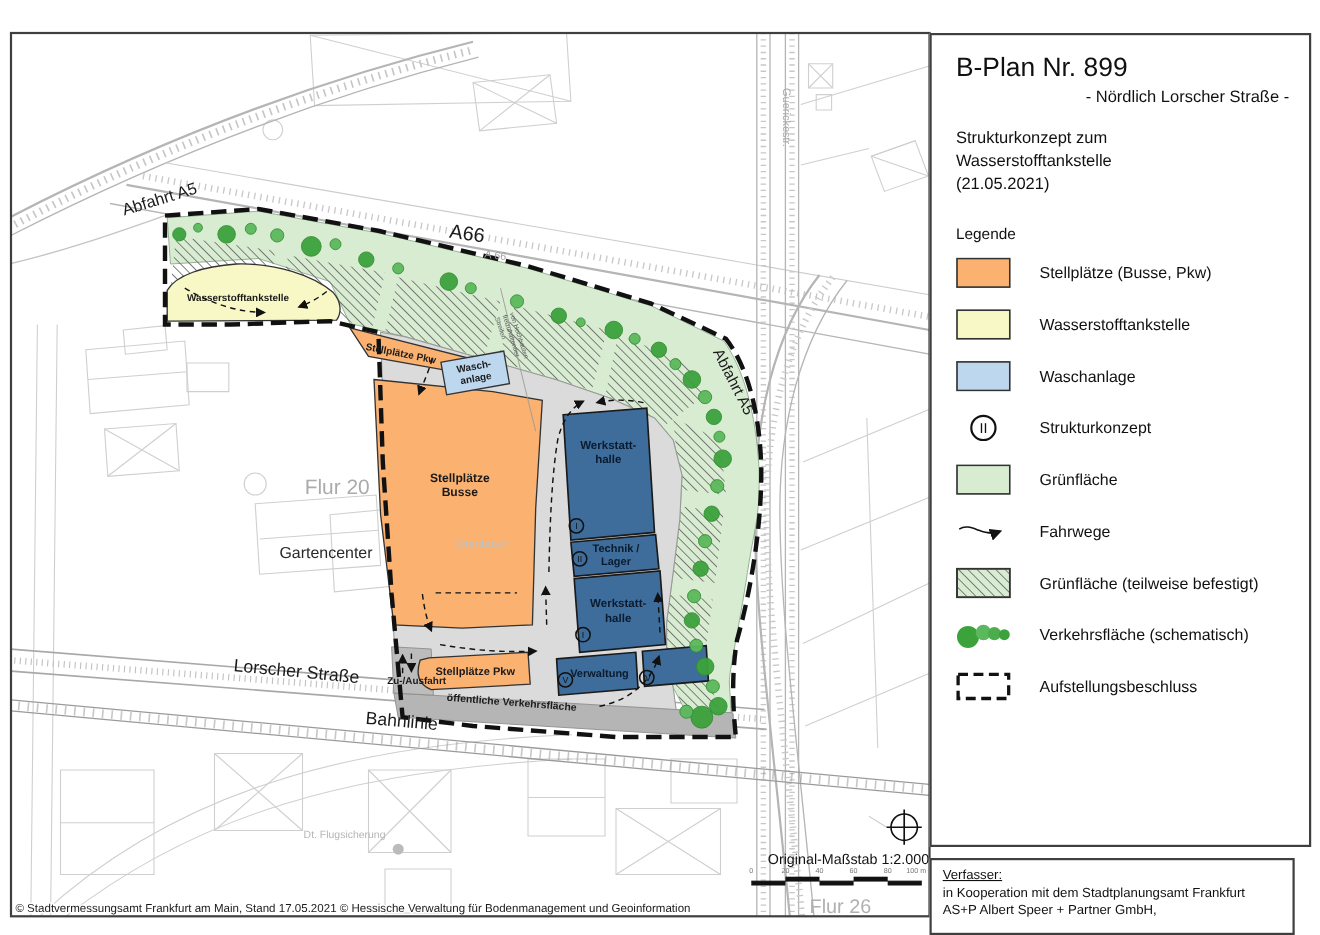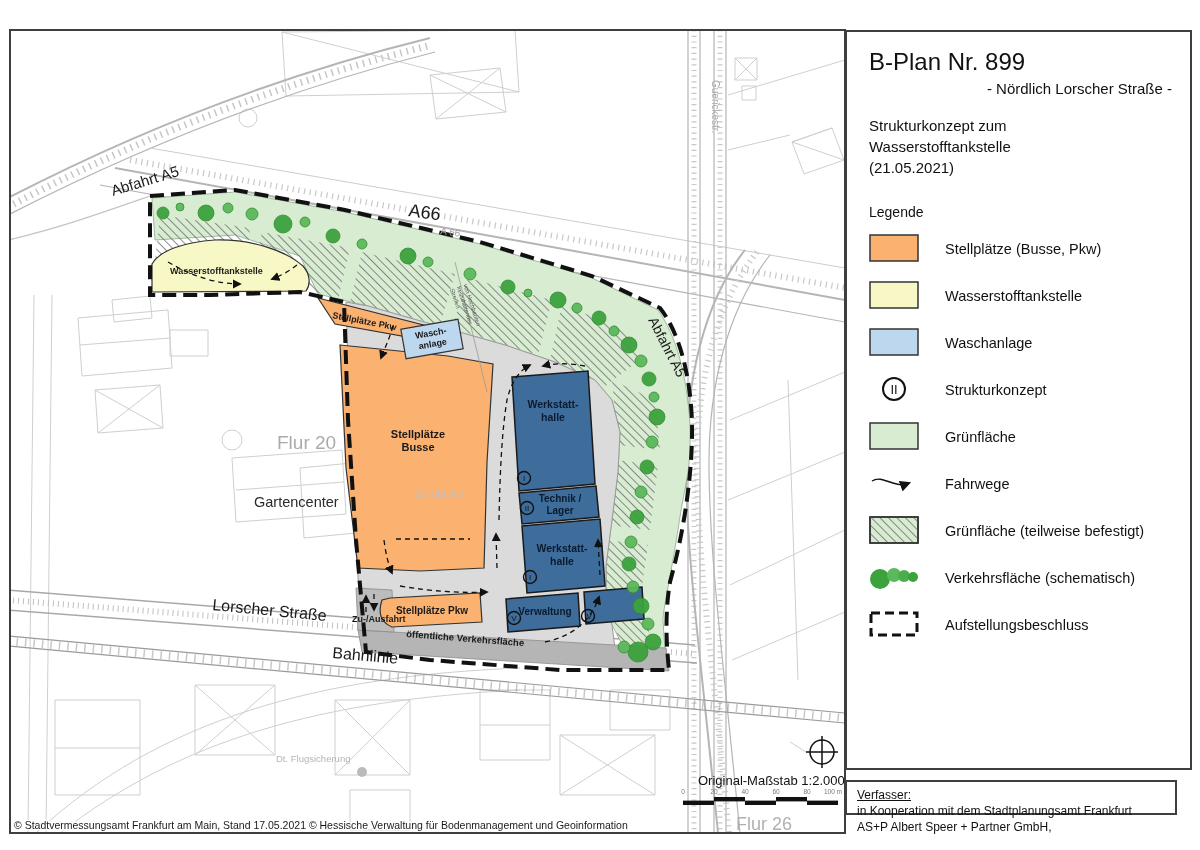--- a/index.html
+++ b/index.html
@@ -14,21 +14,21 @@
     padding:16px 18px 0 22px;
   }
   .title { font-size:24px; font-weight:400; margin:0; }
   .subtitle { font-size:15px; margin-top:4px;text-align:right; }
   .concept { margin-top:18px; font-size:15px; line-height:1.4; }
   .legende { margin-top:26px; margin-bottom:16px; font-size:14px; }
   .legend-row { display:flex; align-items:center; margin-bottom:19px; height:28px; }
   .swatch-col { width:50px; flex:0 0 50px; margin-right:26px; }
   .legend-label { font-size:14.5px; line-height:1.22; color:#111; }
   .verfasser {
-    position:absolute; left:845px; top:780px; width:332px; height:35px;
+    position:absolute; left:845px; top:780px; width:332px; height:70px;
     border:2px solid #3f3f3f; box-sizing:border-box; background:#fff;
     padding:5px 10px; font-size:12px; line-height:1.35;
   }
   .verfasser .head { text-decoration:underline; }
 </style>
 </head>
 <body>
 
 <div class="sheet">
 

